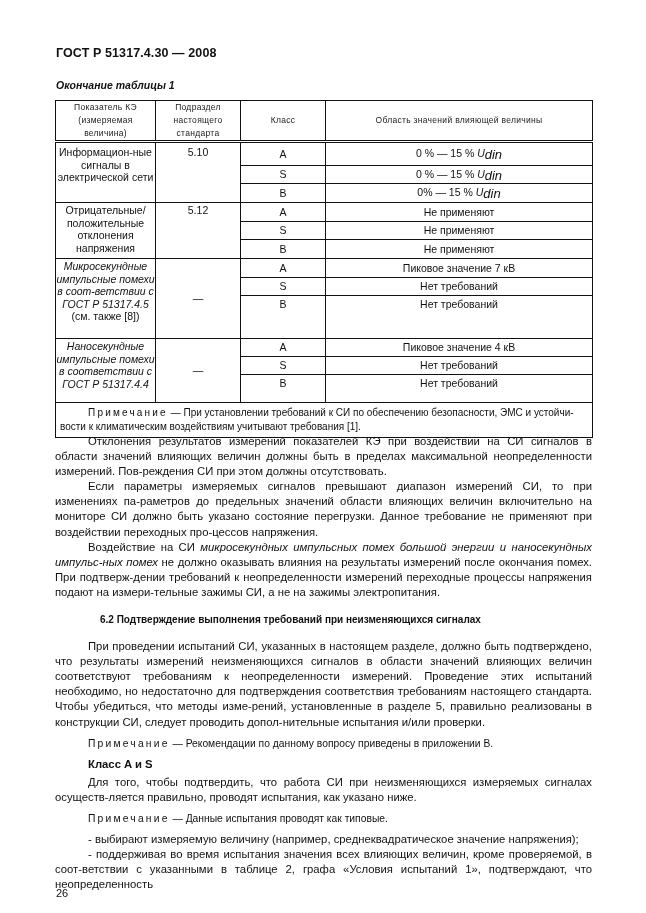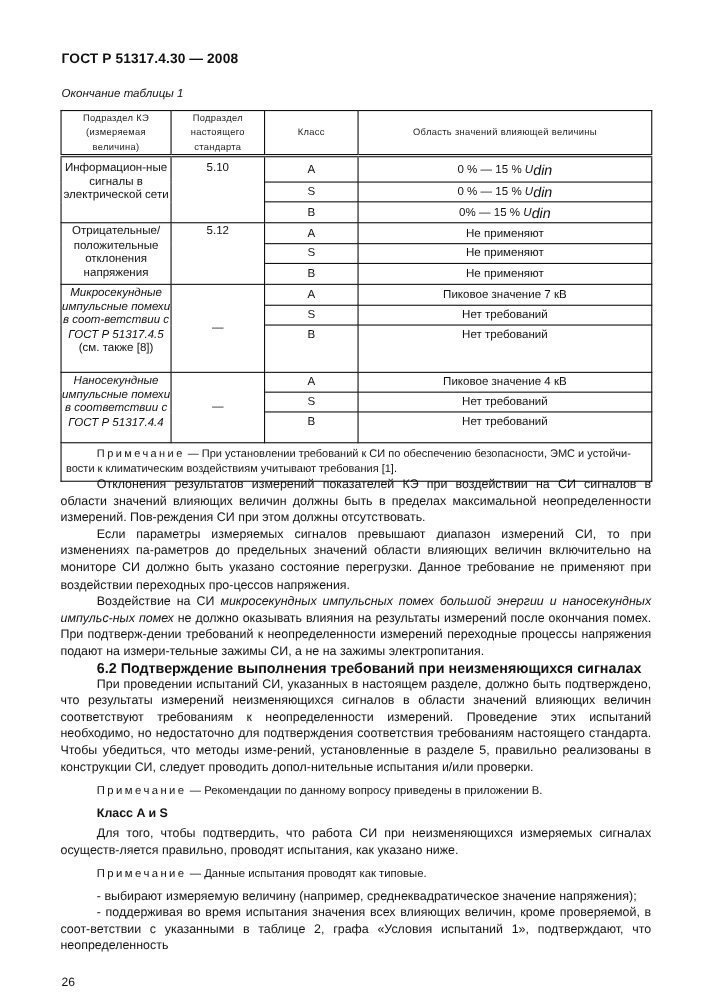--- a/index.html
+++ b/index.html
@@ -1,57 +1,57 @@
 <!DOCTYPE html>
 <html><head>
 <meta charset="utf-8">
 <style>
   html, body { margin: 0; padding: 0; background: #ffffff; }
   body { width: 646px; height: 913px; position: relative; overflow: hidden;
          font-family: "Liberation Sans", sans-serif; color: #111; }
   .page-header { position: absolute; left: 56px; top: 46px; font-weight: bold; font-size: 12.5px; letter-spacing: 0.1px; }
-  .caption { position: absolute; left: 56px; top: 79px; font-style: italic; font-size: 10.5px; }
+  .caption { position: absolute; left: 56px; top: 79px; font-style: italic; font-size: 10.5px; font-weight: bold; }
 
   .tbl { position: absolute; left: 55px; top: 100px; width: 537px; border-collapse: collapse; font-size: 10.5px; table-layout: fixed; }
   .tbl td, .tbl th { border: 1px solid #111; padding: 0; vertical-align: top; text-align: center; }
   .tbl th { font-weight: normal; font-size: 8.5px; letter-spacing: 0.3px; vertical-align: middle; line-height: 13px; height: 38px; border-bottom: 3px double #111; color:#222; }
   .tbl td { line-height: 13px; }
   .tbl td.ind { padding-top: 3px; line-height: 12.6px; }
   .tbl td.val { height: 17px; vertical-align: middle; }
   .tbl td.cls { height: 17px; vertical-align: middle; }
   .tbl td.cls.tall, .tbl td.val.tall { vertical-align: top; padding-top: 2px; }
   .it { font-style: italic; }
   .sub { font-style: italic; font-size: 13px; vertical-align: -2px; }
   .ui { font-style: italic; }
   .tbl td.note { text-align: left; padding: 3px 6px 3px 4px; font-size: 10px; line-height: 14px; }
   .spaced { letter-spacing: 2.2px; }
 
   .body { position: absolute; left: 55px; top: 434px; width: 537px; font-size: 11.3px; line-height: 15.1px; text-align: justify; }
   .body p { margin: 0; text-indent: 33px; }
-  .body h3 { margin: 0; font-size: 13px; font-weight: bold; text-indent: 33px; line-height: 15px; }
+  .body h3 { margin: 12px; font-size: 10px; font-weight: bold; text-indent: 33px; line-height: 15px; }
   .body .note-p { text-indent: 33px; font-size: 10.3px; margin-top: 6px; margin-bottom: 6px; }
   .body .bold-h { font-weight: bold; text-indent: 33px; margin-top: 4px; margin-bottom: 3px; }
   .pagenum { position: absolute; left: 56px; top: 887px; font-size: 11px; }
 </style>
 </head>
 <body>
 
 <div class="page-header">ГОСТ Р 51317.4.30 — 2008</div>
 <div class="caption">Окончание таблицы 1</div>
 
 <table class="tbl">
   <colgroup>
     <col style="width:100px">
       <col style="width:85px">
       <col style="width:85px">
       <col style="width:267px">
   </colgroup>
   <thead>
     <tr>
-      <th>Подраздел КЭ (измеряемая величина)</th>
+      <th>Показатель КЭ (измеряемая величина)</th>
       <th>Подраздел настоящего стандарта</th>
       <th>Класс</th>
       <th>Область значений влияющей величины</th>
     </tr>
   </thead>
   <tbody>
 
     <tr>
       <td rowspan="3" class="ind">Информацион-ные сигналы в электрической сети</td>
       <td rowspan="3" class="ind">5.10</td>

